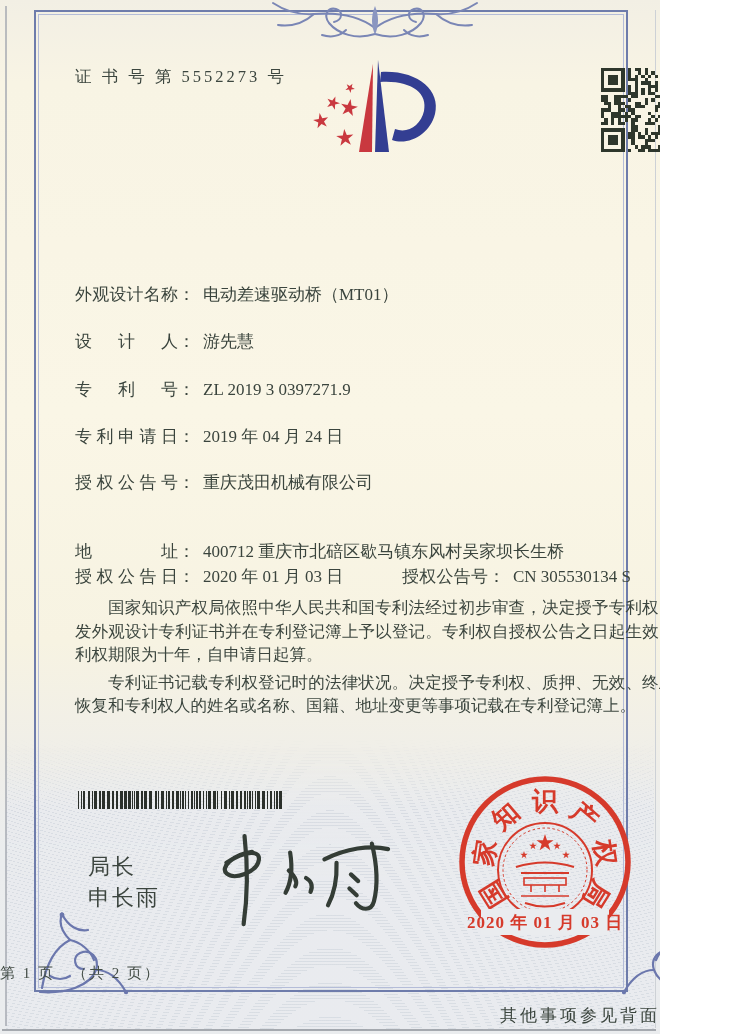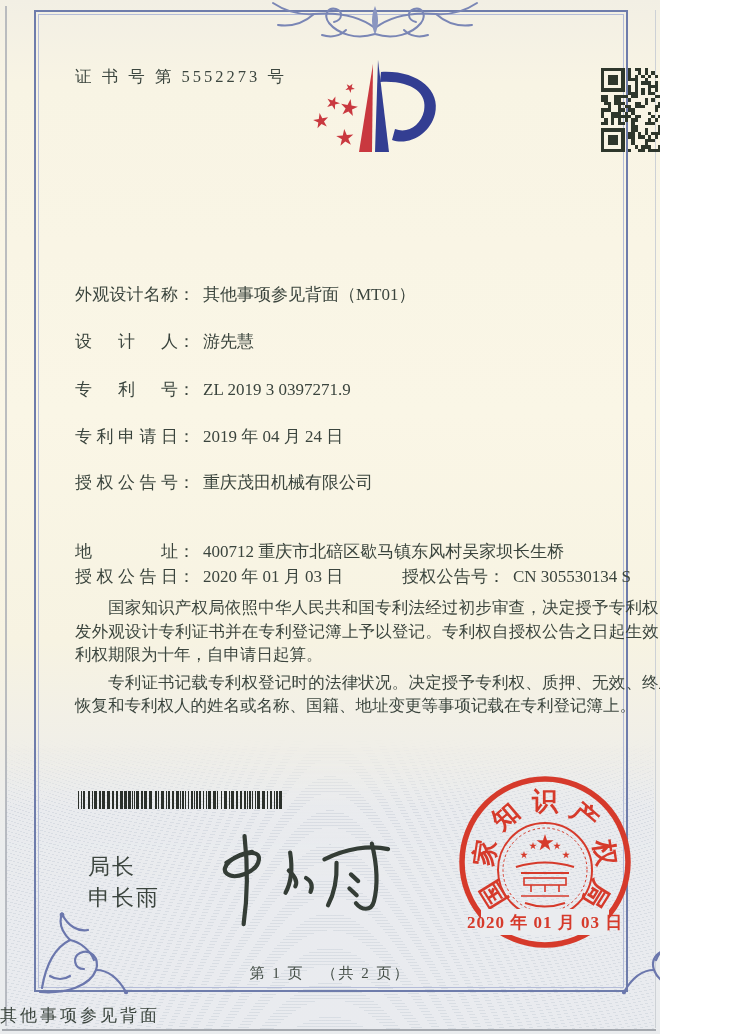--- a/index.html
+++ b/index.html
@@ -37,23 +37,23 @@
   .sep{margin-right:8px;}
   .grant2{position:absolute;left:327px;top:0;}
   .paras{position:absolute;left:75px;width:617px;top:596px;font-size:16.5px;line-height:23.5px;
          text-align:justify;color:#3b453e;}
   .paras p{margin:0 0 4px 0;text-indent:2em;}
   .barcode{position:absolute;left:78px;top:791px;}
   .signer{position:absolute;left:88px;top:851px;font-family:"Liberation Sans","DejaVu Sans",sans-serif;
           font-size:22px;color:#3c453f;letter-spacing:2px;line-height:31px;}
   .signature{position:absolute;left:205px;top:826px;transform:rotate(-2deg);}
   .seal{position:absolute;left:455px;top:772px;}
-  .page-num{position:absolute;left:0;right:0;top:964px;text-align:center;font-size:15px;
+  .page-num{position:absolute;left:0;right:0;top:964px;font-size:15px;
             letter-spacing:2px;color:#434d46;}
-  .back-note{position:absolute;left:0;right:0;top:1004px;text-align:left;font-size:17px;
+  .back-note{position:absolute;left:0;right:0;top:1004px;text-align:right;font-size:17px;
              letter-spacing:3px;color:#3a443d;}
 </style>
 </head>
 <body>
 
 <div id="page">
 
   <div class="waves"></div>
   <div class="edge-l"></div>
   <div class="edge-b"></div>
@@ -332,21 +332,21 @@
         <rect x="14" y="24" width="1" height="1"></rect>
         <rect x="15" y="24" width="1" height="1"></rect>
         <rect x="16" y="24" width="1" height="1"></rect>
         <rect x="17" y="24" width="1" height="1"></rect>
         <rect x="18" y="24" width="1" height="1"></rect>
       </g>
   </svg>
 
 
   <div class="row" style="top:283px">
-    <span class="flabel">外观设计名称</span><span class="sep">：</span><span>其他事项参见背面（MT01）</span>
+    <span class="flabel">外观设计名称</span><span class="sep">：</span><span>电动差速驱动桥（MT01）</span>
   </div>
   <div class="row" style="top:330px">
     <span class="flabel">设计人</span><span class="sep">：</span><span>游先慧</span>
   </div>
   <div class="row" style="top:378px">
     <span class="flabel">专利号</span><span class="sep">：</span><span>ZL 2019 3 0397271.9</span>
   </div>
   <div class="row" style="top:425px">
     <span class="flabel">专利申请日</span><span class="sep">：</span><span>2019 年 04 月 24 日</span>
   </div>

